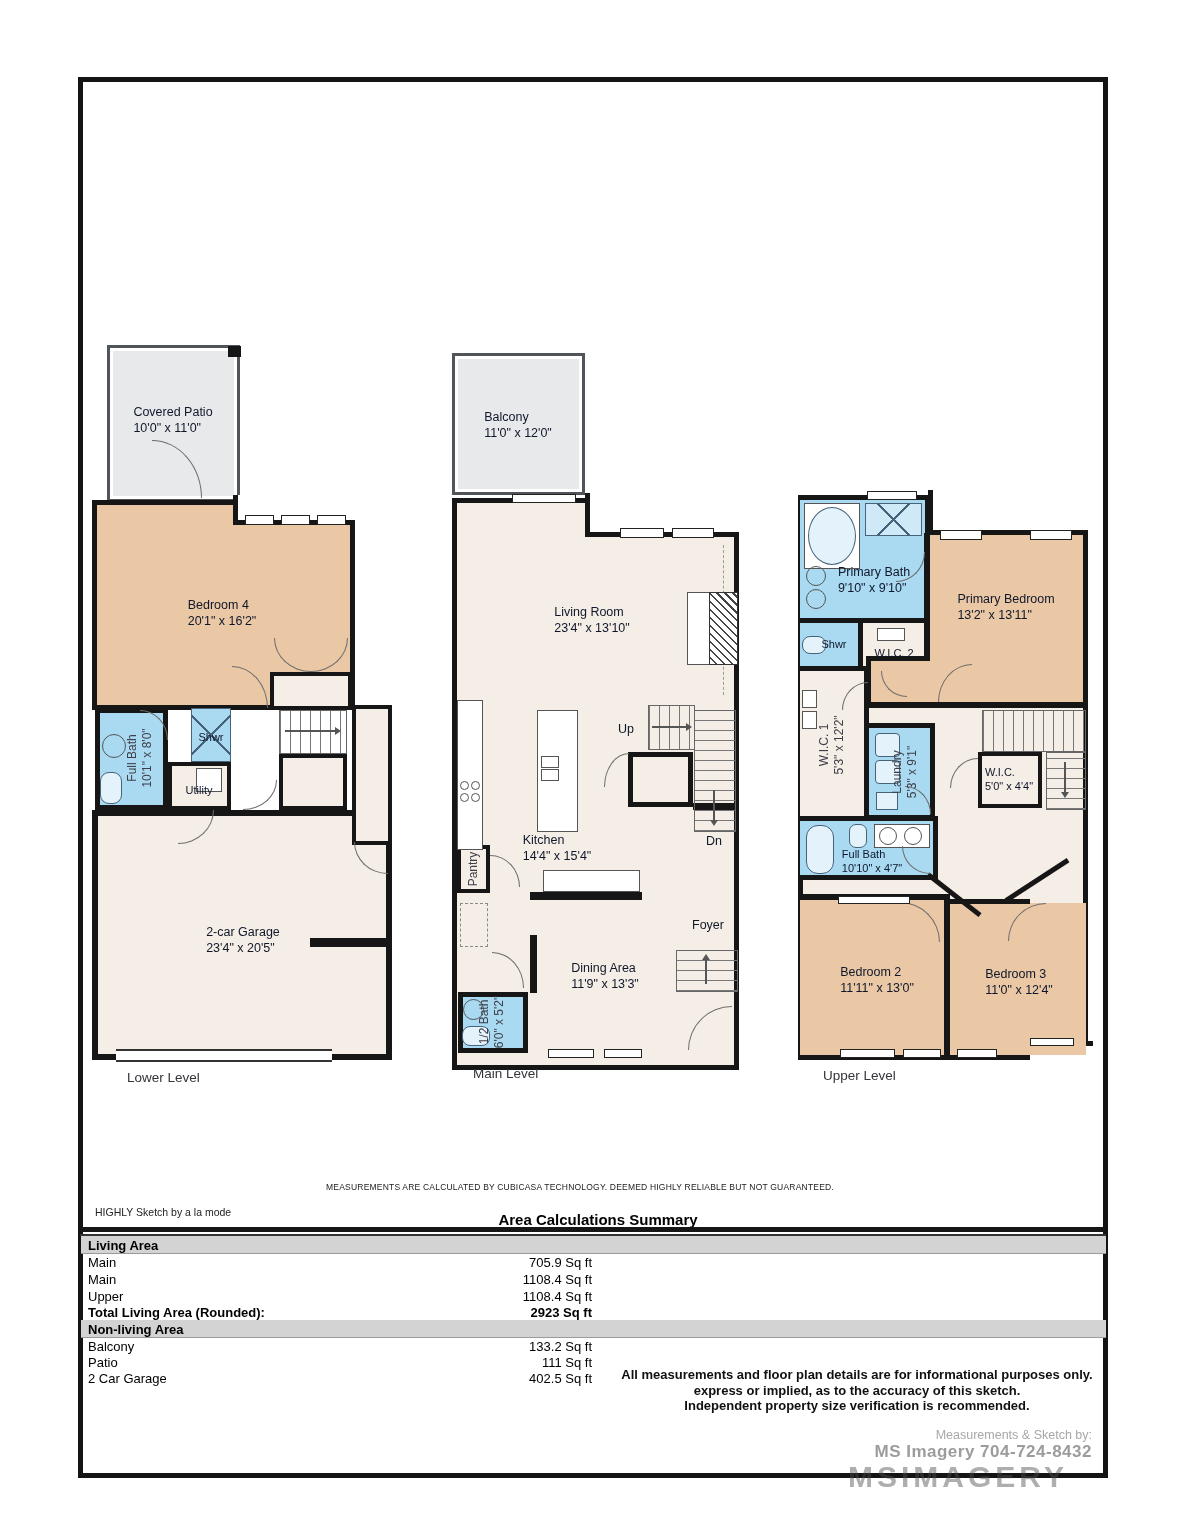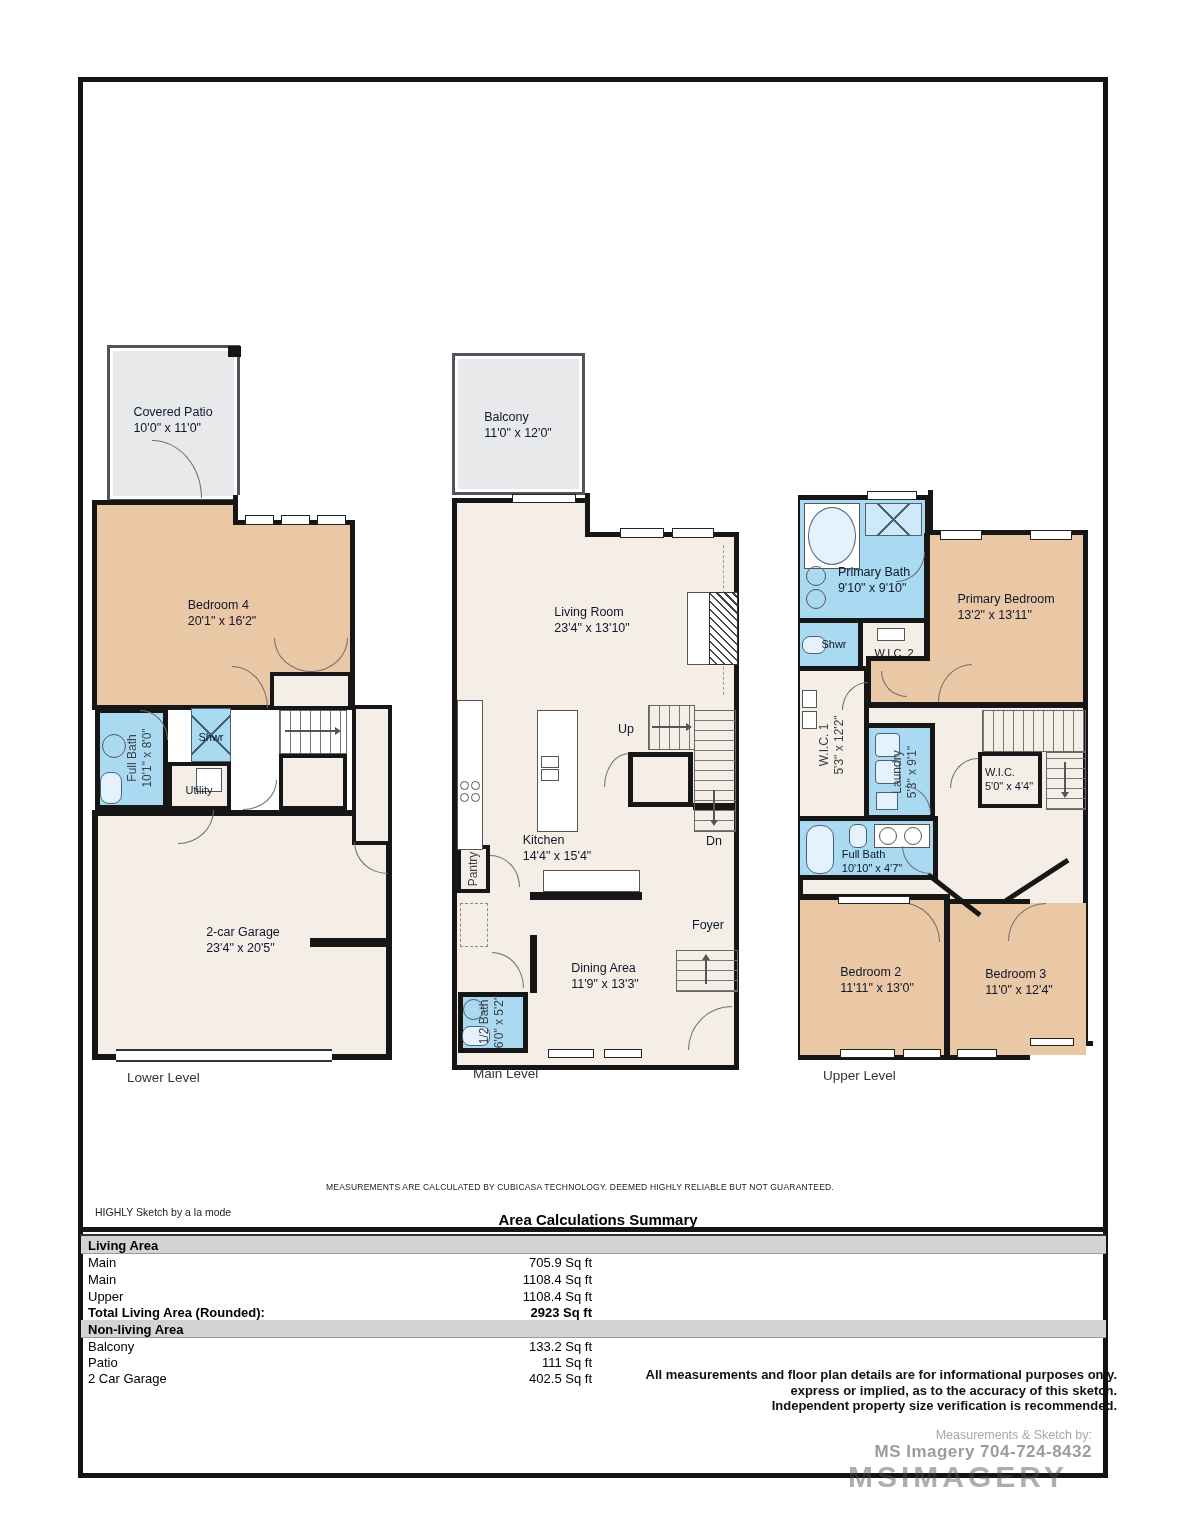--- a/index.html
+++ b/index.html
@@ -53,21 +53,21 @@
   .ah-u{position:absolute;width:0;height:0;border-bottom:6px solid #555;border-left:4px solid transparent;border-right:4px solid transparent;z-index:13}
   
   .noteline{position:absolute;font-size:8.5px;color:#222;text-align:center;letter-spacing:.2px}
   .logo{position:absolute;font-size:10.5px;color:#222}
   .sumtitle{position:absolute;font-size:15px;font-weight:bold;color:#000;text-align:center}
   .band{position:absolute;background:#d3d3d3;border-bottom:1.5px solid #9a9a9a;z-index:5}
   .bandlbl{position:absolute;font-size:13px;font-weight:bold;color:#000;z-index:6}
   .rowlbl{position:absolute;font-size:13px;color:#000}
   .rowval{position:absolute;font-size:13px;color:#000;text-align:right}
   .bold{font-weight:bold}
-  .disc{position:absolute;text-align:right;font-size:13px;font-weight:600;color:#101010;line-height:15.5px}
+  .disc{position:absolute;text-align:center;font-size:13px;font-weight:600;color:#101010;line-height:15.5px}
   .discTitle{position:absolute;text-align:center;font-size:13px;font-weight:600;color:#101010;text-decoration:underline}
   .credit1{position:absolute;font-size:12.5px;color:#a8a8a8;text-align:right}
   .credit2{position:absolute;font-size:17px;font-weight:bold;color:#9c9c9c;text-align:right;letter-spacing:.5px}
   .wm{position:absolute;font-size:30px;font-weight:bold;color:rgba(75,75,75,.45);letter-spacing:4px;z-index:40}
 </style>
 </head>
 <body>
 
 <div class="page">
 

